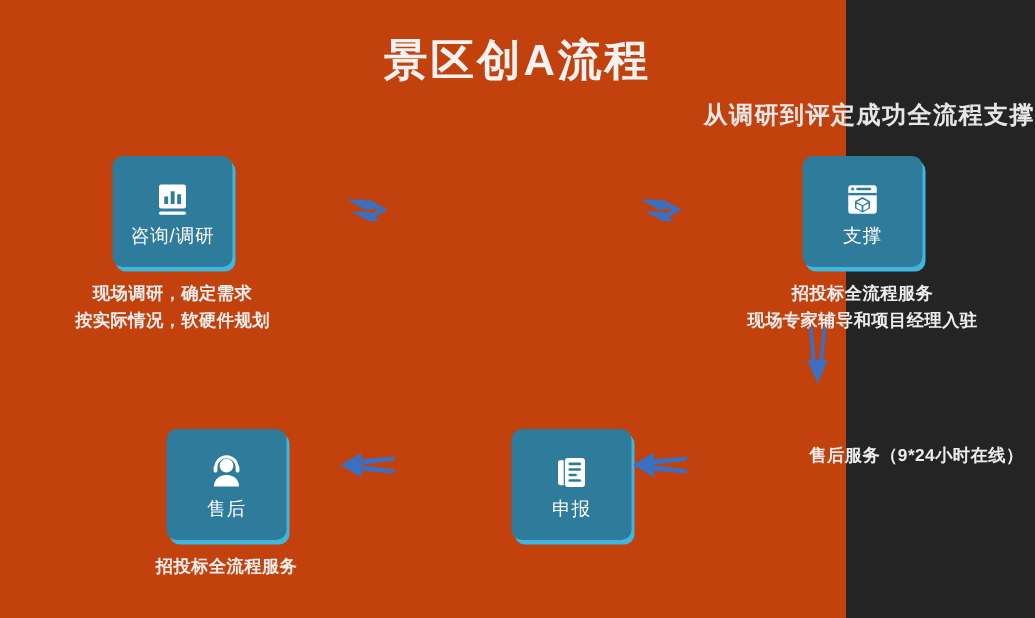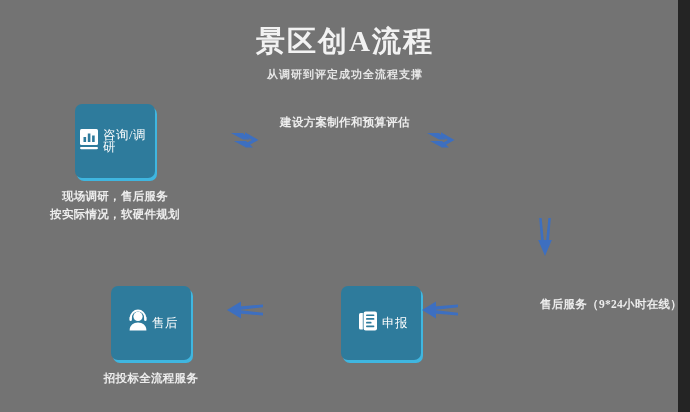--- a/index.html
+++ b/index.html
@@ -10,48 +10,48 @@
   body {
     width: 690px;
     height: 412px;
     background: #242424;
     font-family: "Liberation Sans", "DejaVu Sans", sans-serif;
     overflow: hidden;
     -webkit-font-smoothing: antialiased;
   }
   .stage {
     position: relative;
-    width: 678px;
+    width: 564px;
     height: 412px;
-    background: #737373;
-    font-family: Liberation Serif, serif;
+    background: #c2410c;
   }
 
   
   .header {
     position: absolute;
     top: 26px;
     left: 0;
     width: 690px;
     text-align: center;
   }
   .title {
     color: #f2f2f2;
     font-size: 29px;
     font-weight: bold;
     letter-spacing: 2px;
     line-height: 1.1;
     margin: 0;
   }
   .subtitle {
     color: #e6e6e6;
-    font-size: 11px;
+    font-size: 16px;
     letter-spacing: 1px;
     margin-top: 9px;
     font-weight: bold;
+    text-align: right;
   }
 
   
   .row {
     position: absolute;
     left: 0;
     width: 690px;
     height: 120px;
     display: flex;
   }
@@ -67,21 +67,21 @@
   }
 
   .card {
     position: relative;
     width: 80px;
     height: 74px;
     border-radius: 7px;
     background: #2e7b9c;
     box-shadow: 2px 3px 0 0 #3fb6e0, 0 0 0 0 rgba(0,0,0,0);
     display: flex;
-    flex-direction: row;
+    flex-direction: column;
     align-items: center;
     justify-content: center;
   }
   .card .glyph {
     width: 28px;
     height: 28px;
     display: block;
     margin-bottom: 4px;
   }
   .card .glyph svg { display: block; }
@@ -140,28 +140,46 @@
           <svg width="28" height="28" viewBox="0 0 28 28">
             <rect x="5" y="4" width="18" height="16" rx="1.5" fill="#ffffff"></rect>
             <rect x="8.5" y="12" width="2.6" height="5" fill="#2e7b9c"></rect>
             <rect x="12.8" y="8.5" width="2.6" height="8.5" fill="#2e7b9c"></rect>
             <rect x="17.1" y="10.5" width="2.6" height="6.5" fill="#2e7b9c"></rect>
             <rect x="5" y="22" width="18" height="2.2" rx="1.1" fill="#ffffff"></rect>
           </svg>
         </span>
         <span class="card-label">咨询/调研</span>
       </div>
-      <div class="caption">现场调研，售后服务
+      <div class="caption">现场调研，确定需求
 按实际情况，软硬件规划</div>
     </div>
 
     <div class="col">
-      <div class="caption">建设方案制作和预算评估</div>
-    </div>
-
+    </div>
+
+    <div class="col">
+      <div class="card">
+        <span class="glyph">
+          <svg width="28" height="28" viewBox="0 0 28 28">
+            <rect x="4.5" y="4.5" width="19" height="19" rx="2" fill="#ffffff"></rect>
+            <rect x="4.5" y="9.6" width="19" height="1.6" fill="#2e7b9c"></rect>
+            <circle cx="7.4" cy="7" r="1" fill="#2e7b9c"></circle>
+            <rect x="9.8" y="6.2" width="10" height="1.7" rx="0.85" fill="#2e7b9c"></rect>
+            <path d="M14 12.4 L19 15.1 L19 19.9 L14 22.6 L9 19.9 L9 15.1 Z" fill="#2e7b9c"></path>
+            <path d="M14 13.6 L17.9 15.7 L14 17.8 L10.1 15.7 Z" fill="#ffffff"></path>
+            <path d="M10 16.6 L13.4 18.4 L13.4 21.5 L10 19.6 Z" fill="#ffffff"></path>
+            <path d="M18 16.6 L14.6 18.4 L14.6 21.5 L18 19.6 Z" fill="#ffffff"></path>
+          </svg>
+        </span>
+        <span class="card-label">支撑</span>
+      </div>
+      <div class="caption">招投标全流程服务
+现场专家辅导和项目经理入驻</div>
+    </div>
 
   </div>
 
   <div class="row row-bottom">
 
     <div class="col">
       <div class="card">
         <span class="glyph">
           <svg width="28" height="28" viewBox="0 0 28 28">
             <circle cx="14" cy="9.4" r="4.6" fill="#ffffff"></circle>

